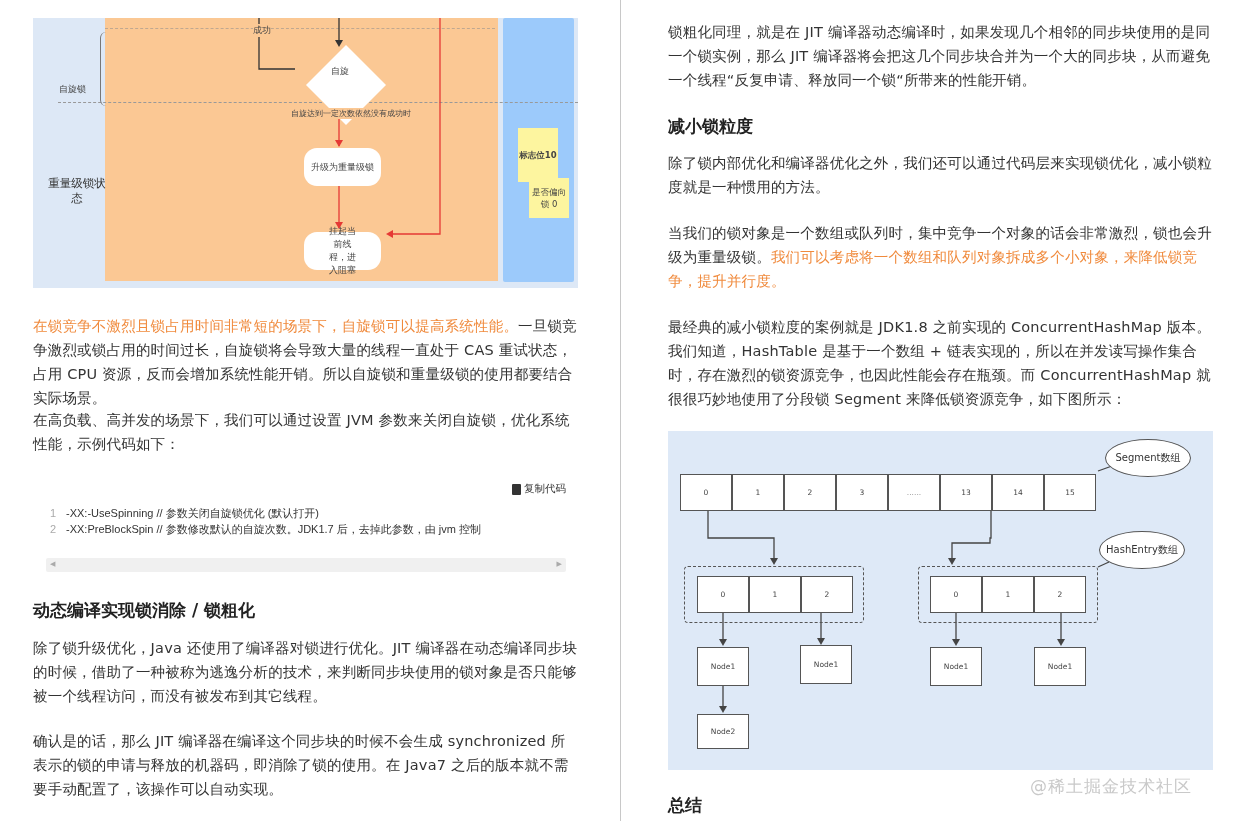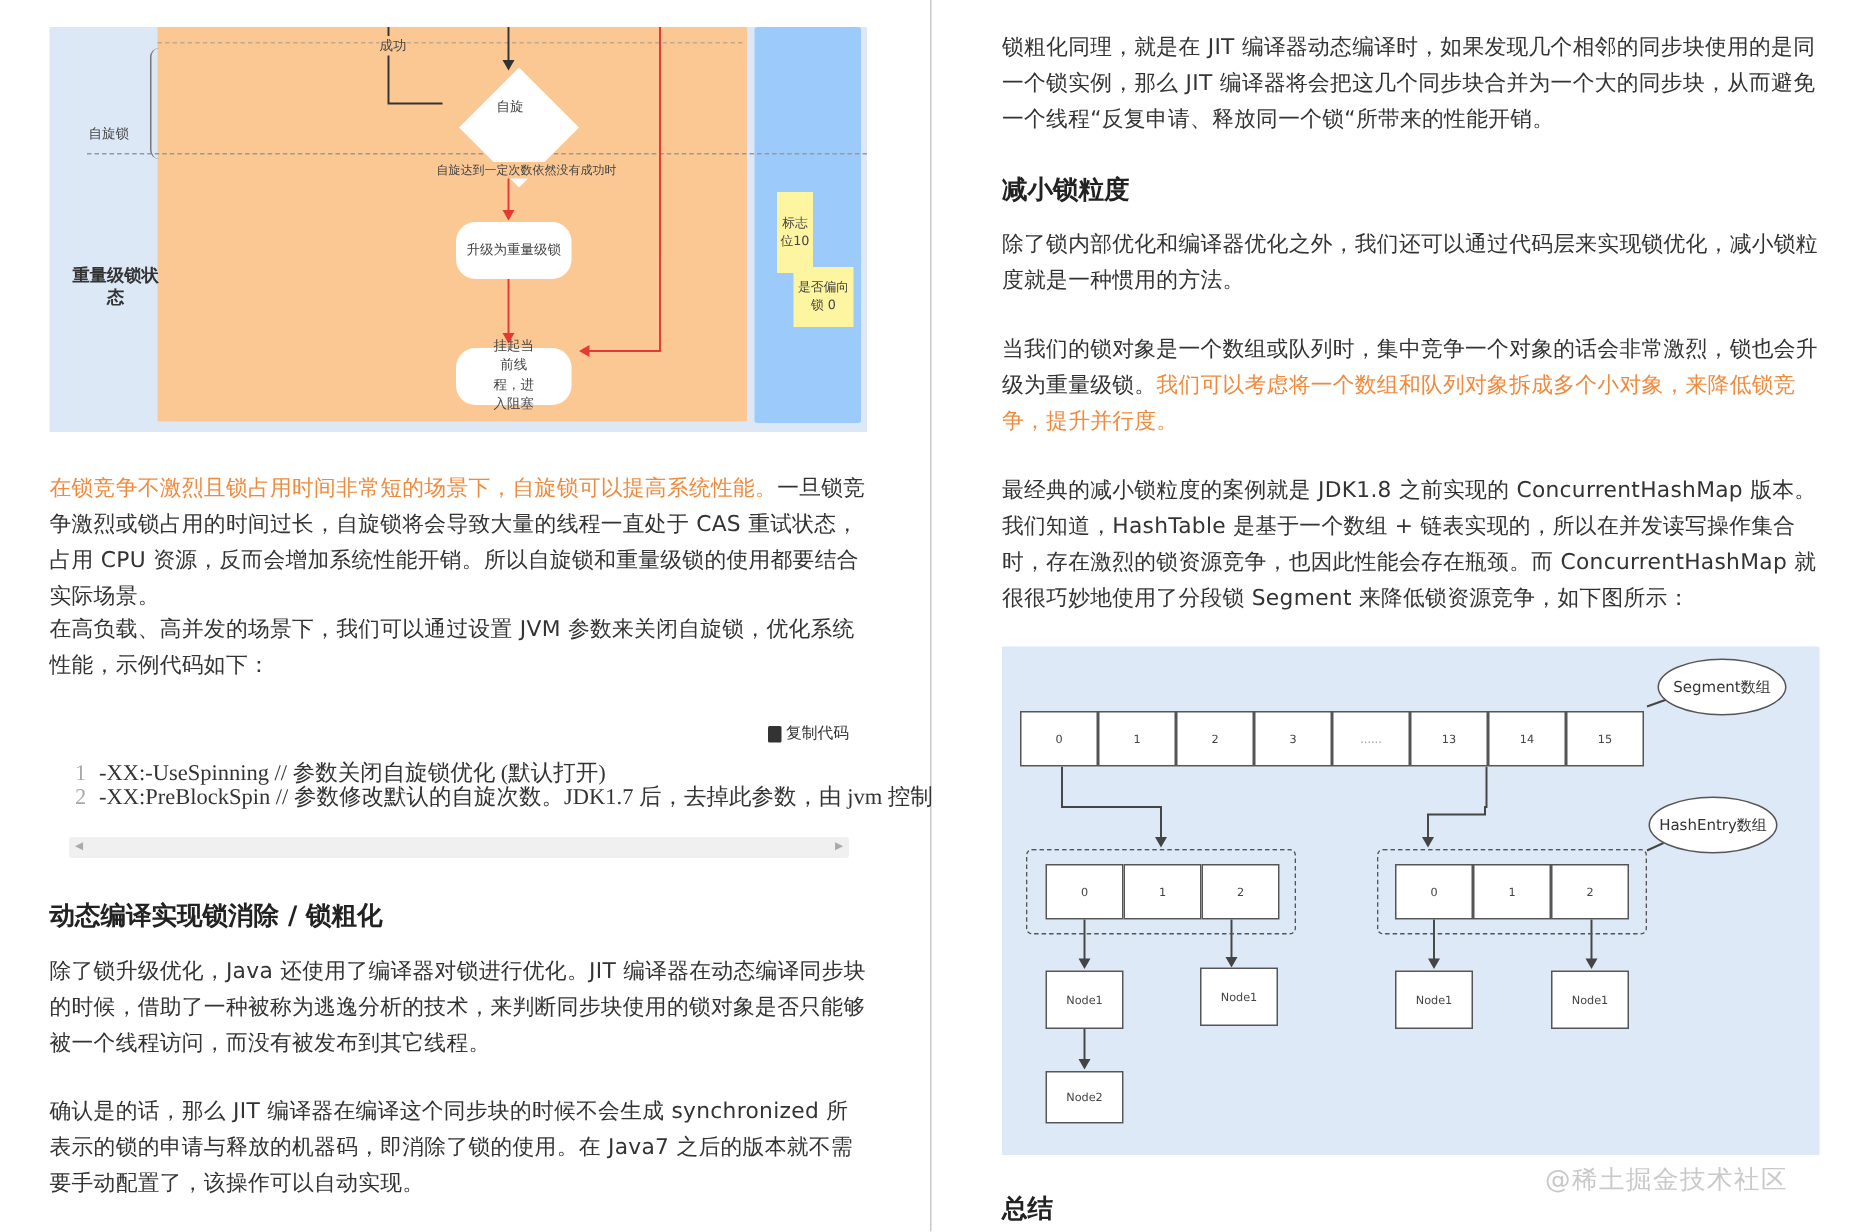--- a/index.html
+++ b/index.html
@@ -12,30 +12,30 @@
   .orange { color: #f08a3c; }
   .h { position: absolute; font-size: 17px; font-weight: bold; color: #222; }
 
   
   .diag1 { position: absolute; left: 33px; top: 18px; width: 545px; height: 270px; background: #dde8f6; overflow: hidden; }
   .orange-area { position: absolute; left: 72px; top: 0; width: 393px; height: 263px; background: #fbc894; }
   .blue-area { position: absolute; left: 470px; top: 0; width: 71px; height: 264px; background: #9ccafb; border-radius: 2px; }
   .dash-h { position: absolute; height: 0; border-top: 1px dashed #c0a890; }
   .brace { position: absolute; left: 67px; top: 14px; width: 8px; height: 74px; border-left: 1px solid #777; border-radius: 6px 0 0 6px; }
   .d1-label { position: absolute; font-size: 9px; color: #444; }
-  .d1-bold { position: absolute; font-size: 11.5px; font-weight: bold; color: #333; text-align: center; line-height: 15px; }
+  .d1-bold { position: absolute; font-size: 11.5px; font-weight: normal; color: #333; text-align: center; line-height: 15px; }
   .diamond { position: absolute; left: 273px; top: 27px; width: 80px; height: 80px; }
   .wbox { position: absolute; background: #fff; border-radius: 13px; font-size: 9px; color: #444; display: flex; align-items: center; justify-content: center; text-align: center; line-height: 13px; }
   .note { position: absolute; background: #fdf59f; font-size: 8.5px; color: #444; display: flex; align-items: center; justify-content: center; text-align: center; line-height: 12px; }
   .line { position: absolute; }
 
   
   .copy-btn { position: absolute; left: 512px; top: 482px; font-size: 10.5px; color: #333; display: flex; align-items: center; gap: 3px; cursor: pointer; }
   .copy-icon { width: 9px; height: 11px; background: #333; border-radius: 1px; display: inline-block; }
-  .code { position: absolute; left: 50px; font-family: Liberation Serif, serif; font-size: 15px; color: #333; white-space: pre; }
+  .code { position: absolute; left: 50px; font-family: Liberation Sans, sans-serif; font-size: 11px; color: #333; white-space: pre; }
   .code .ln { color: #aaa; display: inline-block; width: 16px; }
   .hscroll { position: absolute; left: 46px; top: 558px; width: 520px; height: 14px; background: #f0f0f0; border-radius: 2px; }
   .hscroll .arr { position: absolute; top: 2px; font-size: 7px; color: #aaa; }
 
   
   .diag2 { position: absolute; left: 668px; top: 431px; width: 545px; height: 339px; background: #dee9f7; }
   .cell { position: absolute; background: #fff; border: 1.5px solid #555; font-size: 7.5px; color: #444; display: flex; align-items: center; justify-content: center; }
   .dashbox { position: absolute; border: 1.5px dashed #555; border-radius: 4px; }
   .bubble { position: absolute; background: #fff; border: 1.5px solid #555; border-radius: 50%; font-size: 10px; color: #333; display: flex; align-items: center; justify-content: center; }
   .watermark { position: absolute; left: 1030px; top: 775px; font-size: 17px; color: #c9c9c9; letter-spacing: 1px; }
@@ -73,21 +73,21 @@
   <svg class="diamond" viewBox="0 0 80 80">
     <polygon points="40,0 80,40 40,80 0,40" fill="#fff"></polygon>
   </svg>
   <div class="d1-label" style="left:298px;top:47px;">自旋</div>
 
   <div class="d1-label" style="left:258px;top:90px;background:#fbc894;font-size:8px;">自旋达到一定次数依然没有成功时</div>
 
   <div class="wbox" style="left:271px;top:130px;width:77px;height:38px;">升级为重量级锁</div>
   <div class="wbox" style="left:271px;top:214px;width:77px;height:38px;padding:0 22px;">挂起当前线程，进入阻塞</div>
 
-  <div class="note" style="left:485px;top:110px;width:24px;height:54px;">标志位10</div>
+  <div class="note" style="left:485px;top:110px;width:40px;height:54px;font-weight:bold;">标志位10</div>
   <div class="note" style="left:496px;top:160px;width:40px;height:40px;padding:0 3px;">是否偏向锁 0</div>
 </div>
 
 <div class="p" style="left:33px;top:314px;width:545px;">
   <span class="orange">在锁竞争不激烈且锁占用时间非常短的场景下，自旋锁可以提高系统性能。</span><span>一旦锁竞争激烈或锁占用的时间过长，自旋锁将会导致大量的线程一直处于 CAS 重试状态，占用 CPU 资源，反而会增加系统性能开销。所以自旋锁和重量级锁的使用都要结合实际场景。</span>
 </div>
 
 <div class="p" style="left:33px;top:408px;width:545px;">在高负载、高并发的场景下，我们可以通过设置 JVM 参数来关闭自旋锁，优化系统性能，示例代码如下：</div>
 
 <div class="copy-btn">

